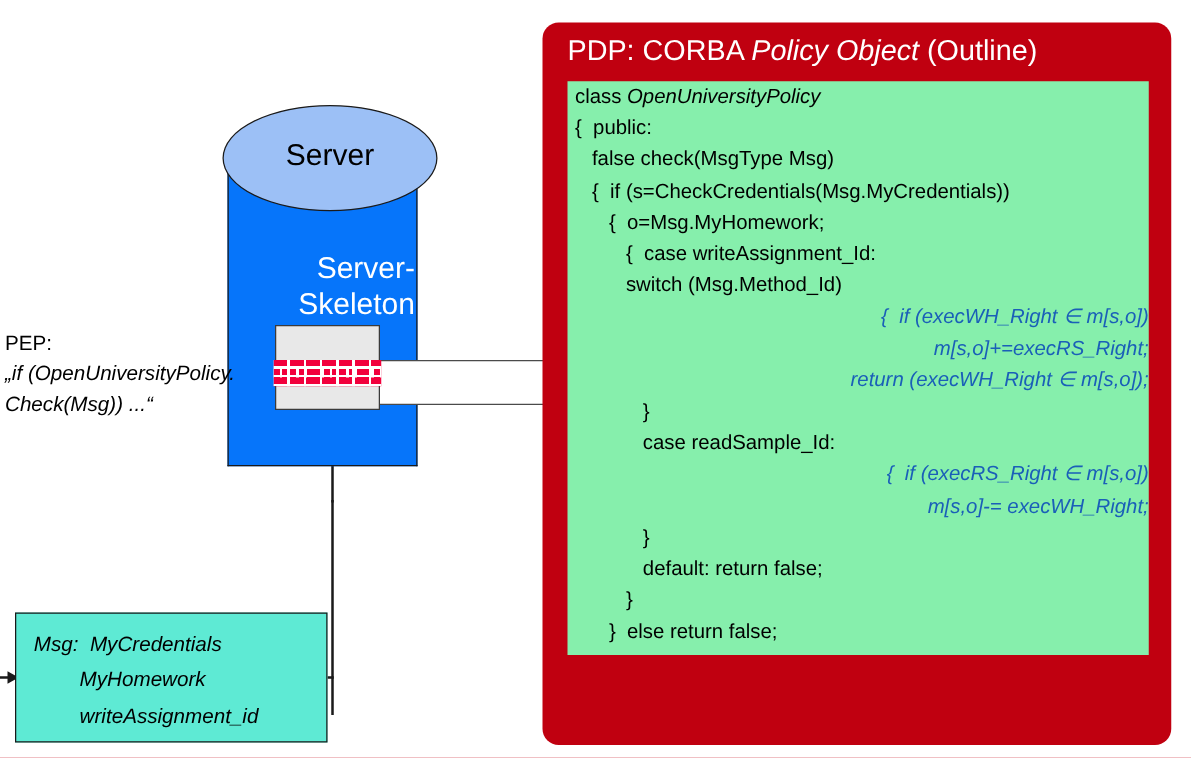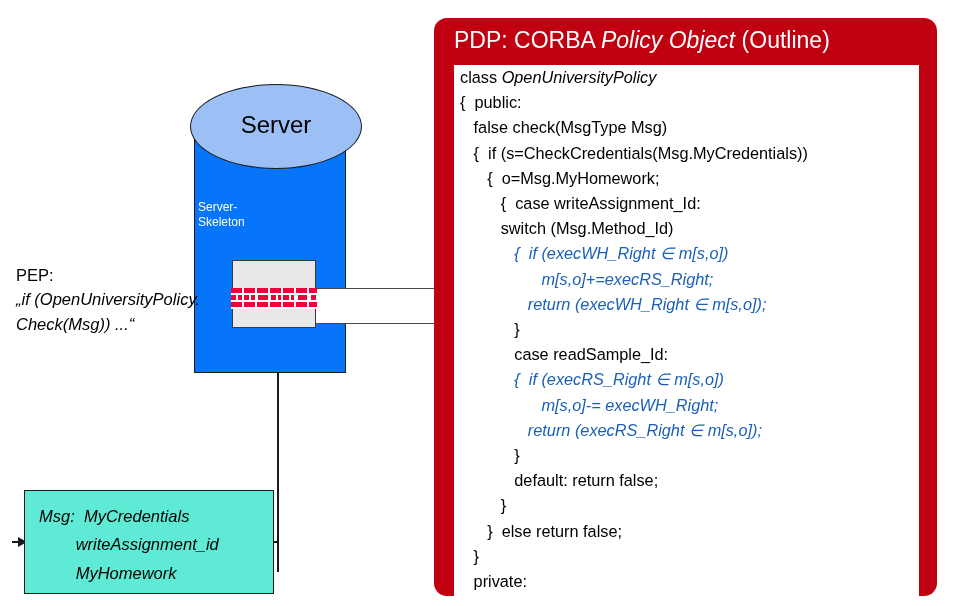--- a/index.html
+++ b/index.html
@@ -13,21 +13,21 @@
     position: relative;
     overflow: hidden;
     font-family: "Liberation Sans", sans-serif;
     color: #000000;
   }
 
   
 
   #diagram-left {
     position: absolute;
-    left: 12px; top: 0;
+    left: 0; top: 0;
     width: 430px; height: 606px;
   }
 
   
   .cyl-body {
     position: absolute;
     left: 182px; top: 118px;
     width: 152px; height: 255px;
     background: #0675FA;
     border: 1.5px solid #1a1a1a;
@@ -49,22 +49,22 @@
     width: 172px;
     text-align: center;
     font-size: 24px;
     color: #000000;
     line-height: 1.1;
   }
   .skeleton-label {
     position: absolute;
     left: 186px; top: 200px;
     width: 146px;
-    text-align: left;
-    font-size: 12px;
+    text-align: right;
+    font-size: 24px;
     color: #ffffff;
     line-height: 1.22;
   }
 
   
   .pep-box {
     position: absolute;
     left: 220px; top: 260px;
     width: 84px; height: 68px;
     background: #E8E8E8;
@@ -164,36 +164,37 @@
     left: 20px; top: 9px;
     font-size: 23px;
     color: #ffffff;
     white-space: nowrap;
   }
   .pdp-title .it { font-style: italic; margin-top: 14px; }
 
   .code-area {
     position: absolute;
     left: 20px; top: 47px;
-    width: 465px; height: 532px;
-    background: #ffffff;
+    width: 465px; height: 459px;
+    background: #86efac;
     box-sizing: border-box;
     overflow: hidden;
   }
   .code-line {
     display: block;
     white-space: pre;
     font-size: 16.3px;
     line-height: 25.2px;
     color: #000000;
     padding-left: 6px;
   }
   .code-line.blue {
     color: #1A5FB8;
     font-style: italic;
+    text-align: right;
   }
   .code-line .it { font-style: italic; }
 
   
   .connector-box {
     position: absolute;
     left: 260px; top: 288px;
     width: 215px; height: 36px;
     background: #ffffff;
     border: 1.4px solid #4a4a4a;
@@ -225,22 +226,22 @@
 
   <div class="pep-caption">
     <span class="t1">PEP:</span><br>
     <span class="t2">„if (OpenUniversityPolicy.</span><br>
     <span class="t2">Check(Msg)) ...“</span>
   </div>
 
   <div class="msg-box">
     <div class="msg-inner">
       <span class="row">Msg:  MyCredentials</span>
+      <span class="row">        MyHomework</span>
       <span class="row">        writeAssignment_id</span>
-      <span class="row">        MyHomework</span>
     </div>
   </div>
 </div>
 
 <div id="panel-pdp">
   <div class="pdp-title">
     <span>PDP: CORBA </span><span class="it">Policy Object</span><span> (Outline)</span>
   </div>
   <div class="code-area">
       <span class="code-line"><span>class </span><span class="it">OpenUniversityPolicy</span></span>
@@ -250,21 +251,20 @@
       <span class="code-line">      {  o=Msg.MyHomework;</span>
       <span class="code-line">         {  case writeAssignment_Id:</span>
       <span class="code-line">         switch (Msg.Method_Id)</span>
       <span class="code-line blue">            {  if (execWH_Right ∈ m[s,o])</span>
       <span class="code-line blue">                  m[s,o]+=execRS_Right;</span>
       <span class="code-line blue">               return (execWH_Right ∈ m[s,o]);</span>
       <span class="code-line">            }</span>
       <span class="code-line">            case readSample_Id:</span>
       <span class="code-line blue">            {  if (execRS_Right ∈ m[s,o])</span>
       <span class="code-line blue">                  m[s,o]-= execWH_Right;</span>
-      <span class="code-line blue">               return (execRS_Right ∈ m[s,o]);</span>
       <span class="code-line">            }</span>
       <span class="code-line">            default: return false;</span>
       <span class="code-line">         }</span>
       <span class="code-line">      }  else return false;</span>
       <span class="code-line">   }</span>
       <span class="code-line">   private:</span>
     </div>
 </div>
 
 </body></html>

